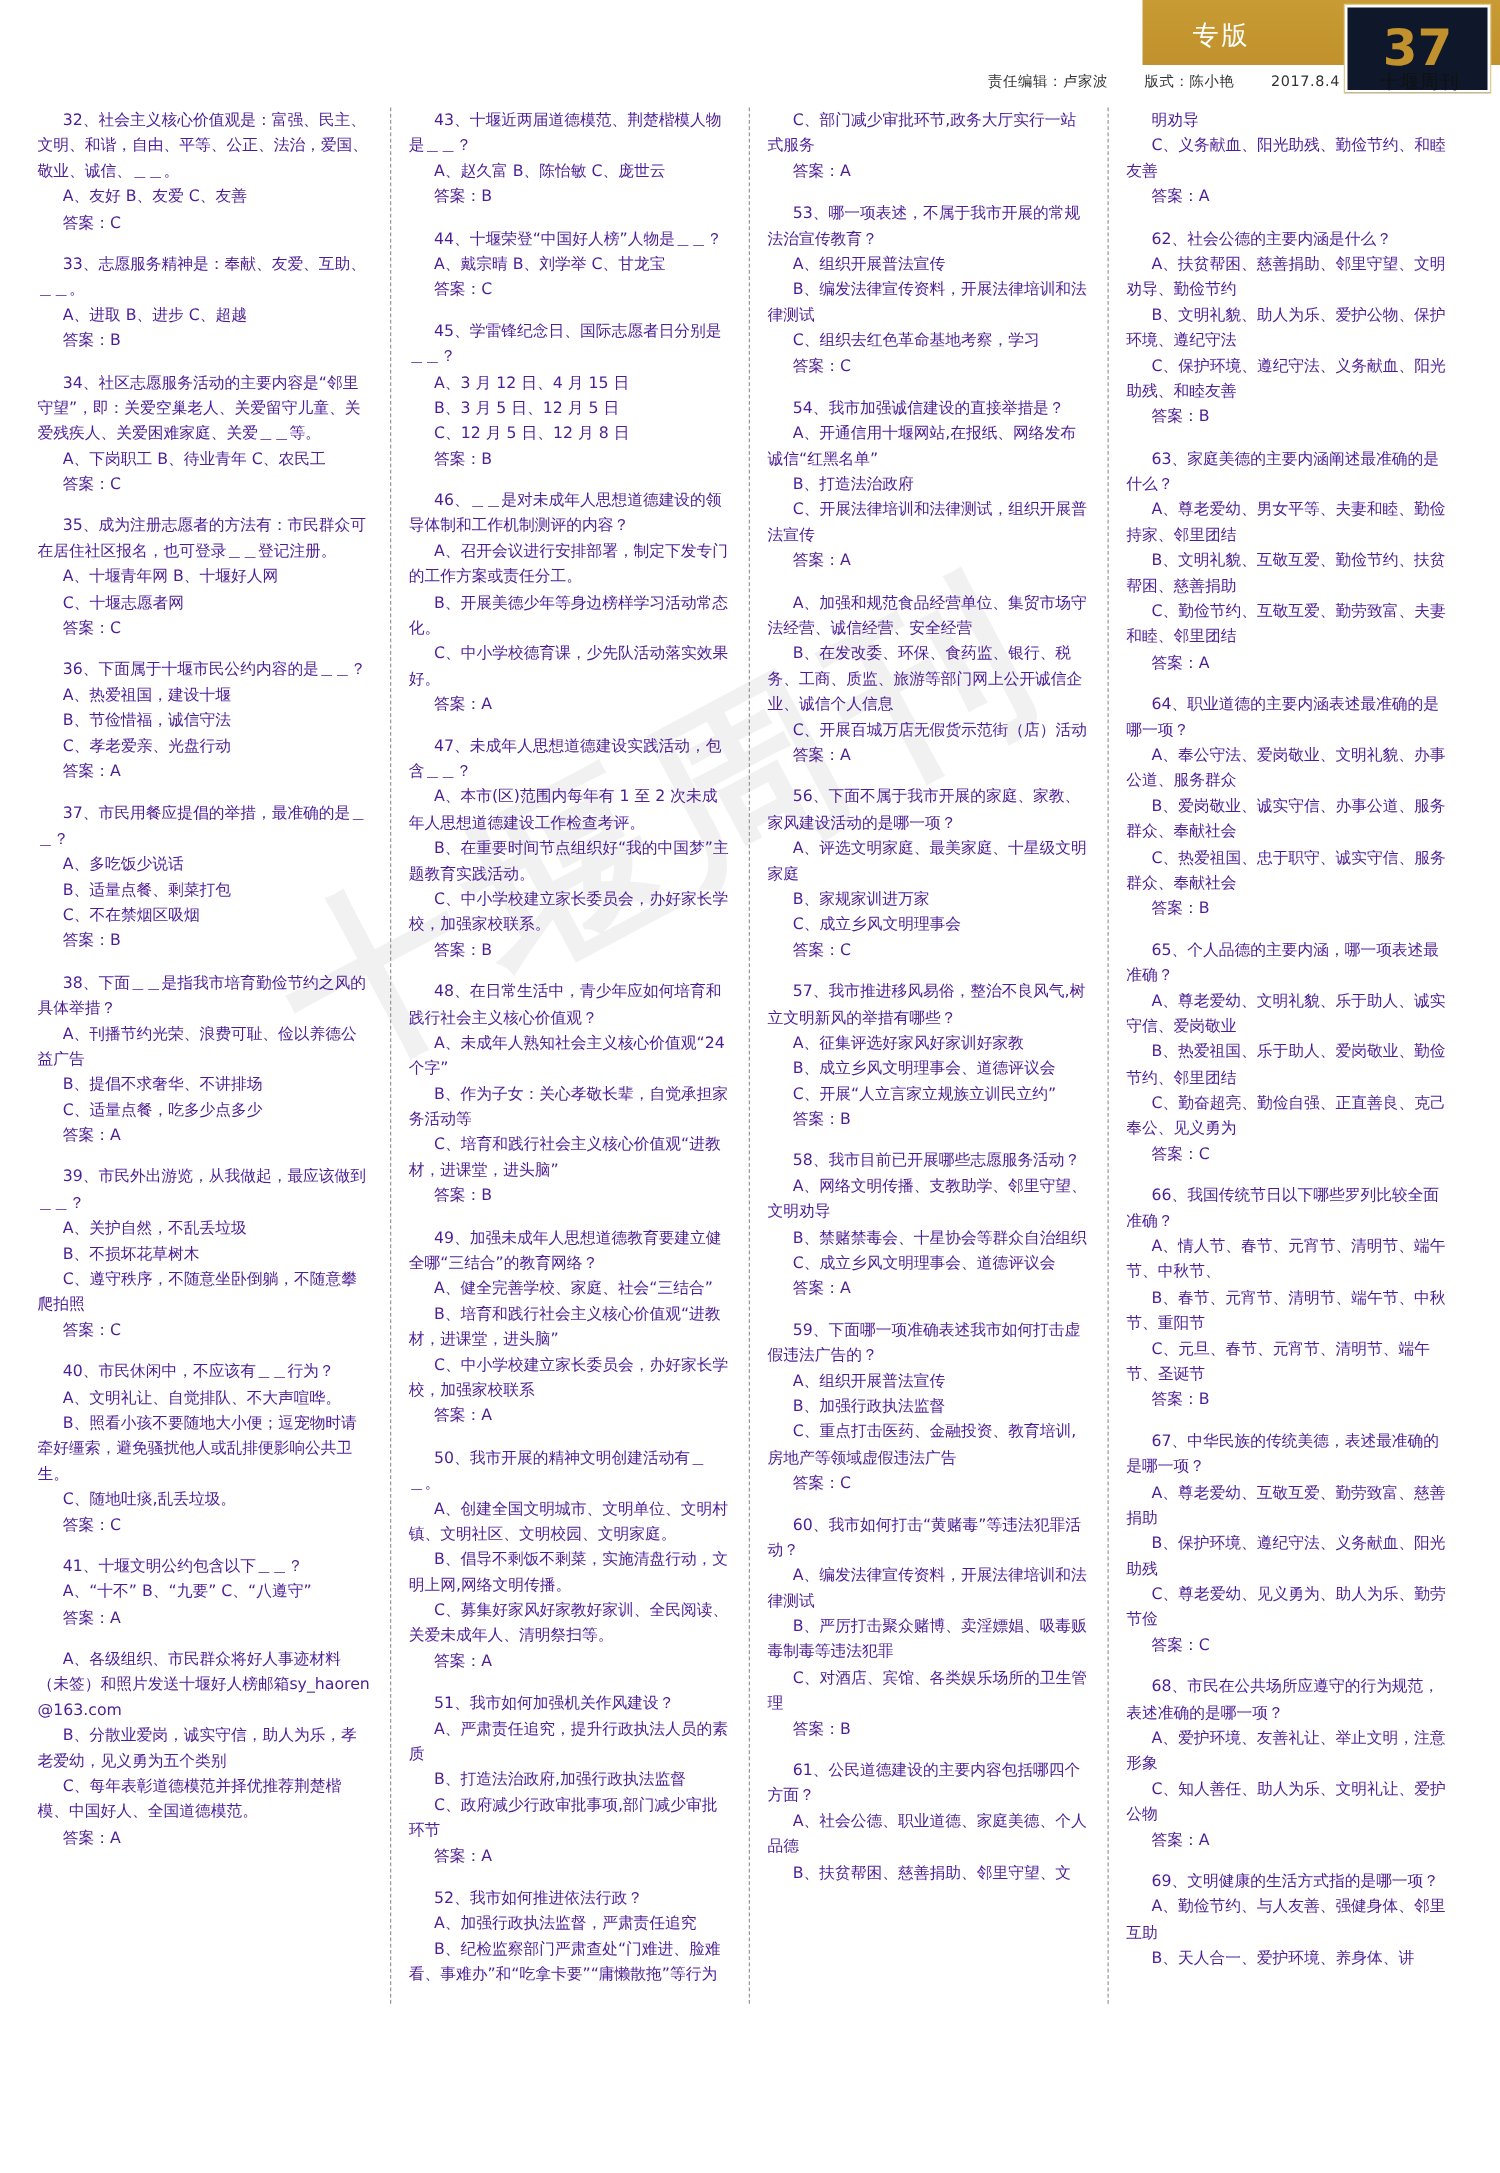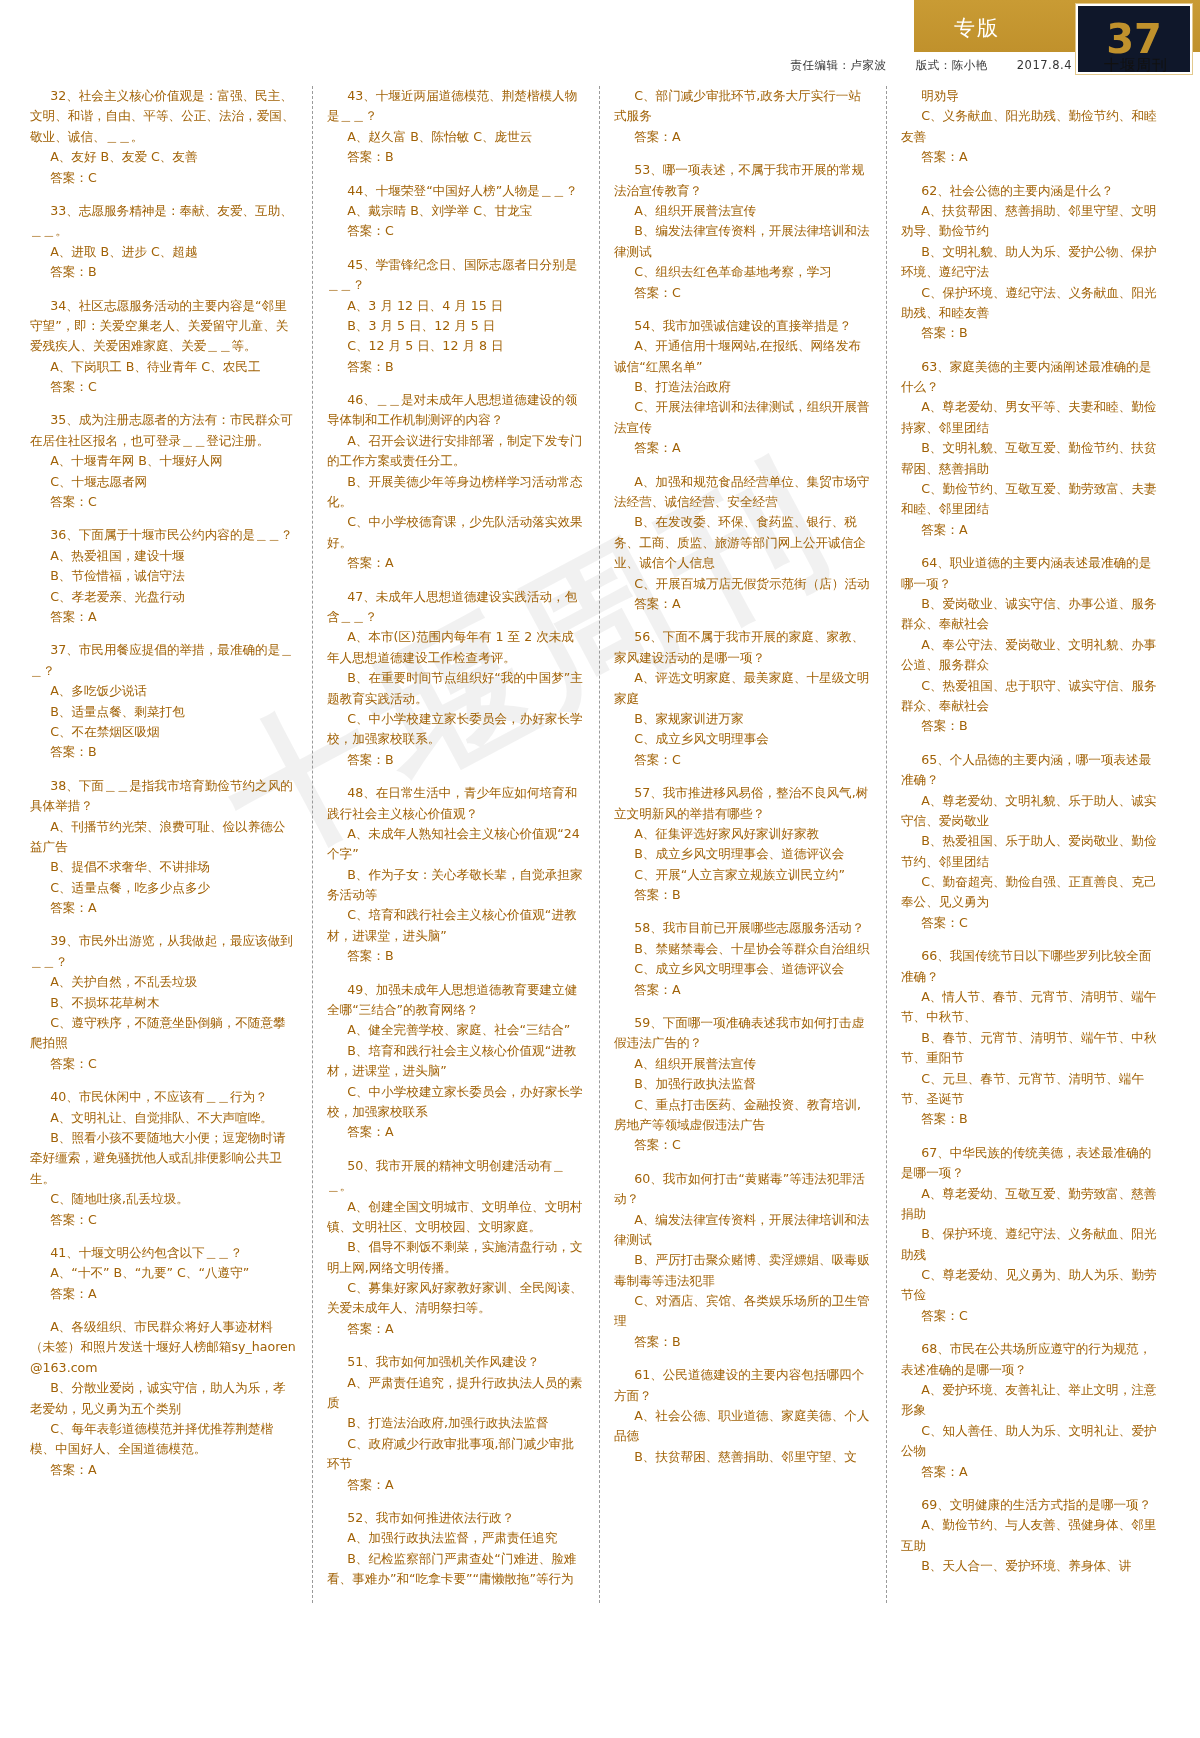--- a/index.html
+++ b/index.html
@@ -99,21 +99,21 @@
     box-sizing:border-box;
     padding:0 14px;
     border-right:1px dashed #9a9a9a;
   }
   .col:last-child{border-right:none;}
   .col:first-child{padding-left:4px;}
   .qa{
     margin-bottom:13px;
     font-size:12.6px;
     line-height:1.62;
-    color:#a16207;
+    color:#4c1d95;
   }
   .qa .q{
     text-indent:1.6em;
     margin:0;
   }
   .qa .opt{
     margin:0;
     text-indent:1.6em;
   }
   .qa .ans{
@@ -313,20 +313,21 @@
         </div>
         <div class="qa">
           <p class="q">57、我市推进移风易俗，整治不良风气,树立文明新风的举措有哪些？</p>
           <p class="opt">A、征集评选好家风好家训好家教</p>
           <p class="opt">B、成立乡风文明理事会、道德评议会</p>
           <p class="opt">C、开展“人立言家立规族立训民立约”</p>
           <p class="ans">答案：B</p>
         </div>
         <div class="qa">
           <p class="q">58、我市目前已开展哪些志愿服务活动？</p>
+          <p class="opt">A、网络文明传播、支教助学、邻里守望、文明劝导</p>
           <p class="opt">B、禁赌禁毒会、十星协会等群众自治组织</p>
           <p class="opt">C、成立乡风文明理事会、道德评议会</p>
           <p class="ans">答案：A</p>
         </div>
         <div class="qa">
           <p class="q">59、下面哪一项准确表述我市如何打击虚假违法广告的？</p>
           <p class="opt">A、组织开展普法宣传</p>
           <p class="opt">B、加强行政执法监督</p>
           <p class="opt">C、重点打击医药、金融投资、教育培训,房地产等领域虚假违法广告</p>
           <p class="ans">答案：C</p>
@@ -359,22 +360,22 @@
         </div>
         <div class="qa">
           <p class="q">63、家庭美德的主要内涵阐述最准确的是什么？</p>
           <p class="opt">A、尊老爱幼、男女平等、夫妻和睦、勤俭持家、邻里团结</p>
           <p class="opt">B、文明礼貌、互敬互爱、勤俭节约、扶贫帮困、慈善捐助</p>
           <p class="opt">C、勤俭节约、互敬互爱、勤劳致富、夫妻和睦、邻里团结</p>
           <p class="ans">答案：A</p>
         </div>
         <div class="qa">
           <p class="q">64、职业道德的主要内涵表述最准确的是哪一项？</p>
+          <p class="opt">A、奉公守法、爱岗敬业、文明礼貌、办事公道、服务群众</p>
           <p class="opt">B、爱岗敬业、诚实守信、办事公道、服务群众、奉献社会</p>
-          <p class="opt">A、奉公守法、爱岗敬业、文明礼貌、办事公道、服务群众</p>
           <p class="opt">C、热爱祖国、忠于职守、诚实守信、服务群众、奉献社会</p>
           <p class="ans">答案：B</p>
         </div>
         <div class="qa">
           <p class="q">65、个人品德的主要内涵，哪一项表述最准确？</p>
           <p class="opt">A、尊老爱幼、文明礼貌、乐于助人、诚实守信、爱岗敬业</p>
           <p class="opt">B、热爱祖国、乐于助人、爱岗敬业、勤俭节约、邻里团结</p>
           <p class="opt">C、勤奋超亮、勤俭自强、正直善良、克己奉公、见义勇为</p>
           <p class="ans">答案：C</p>
         </div>

